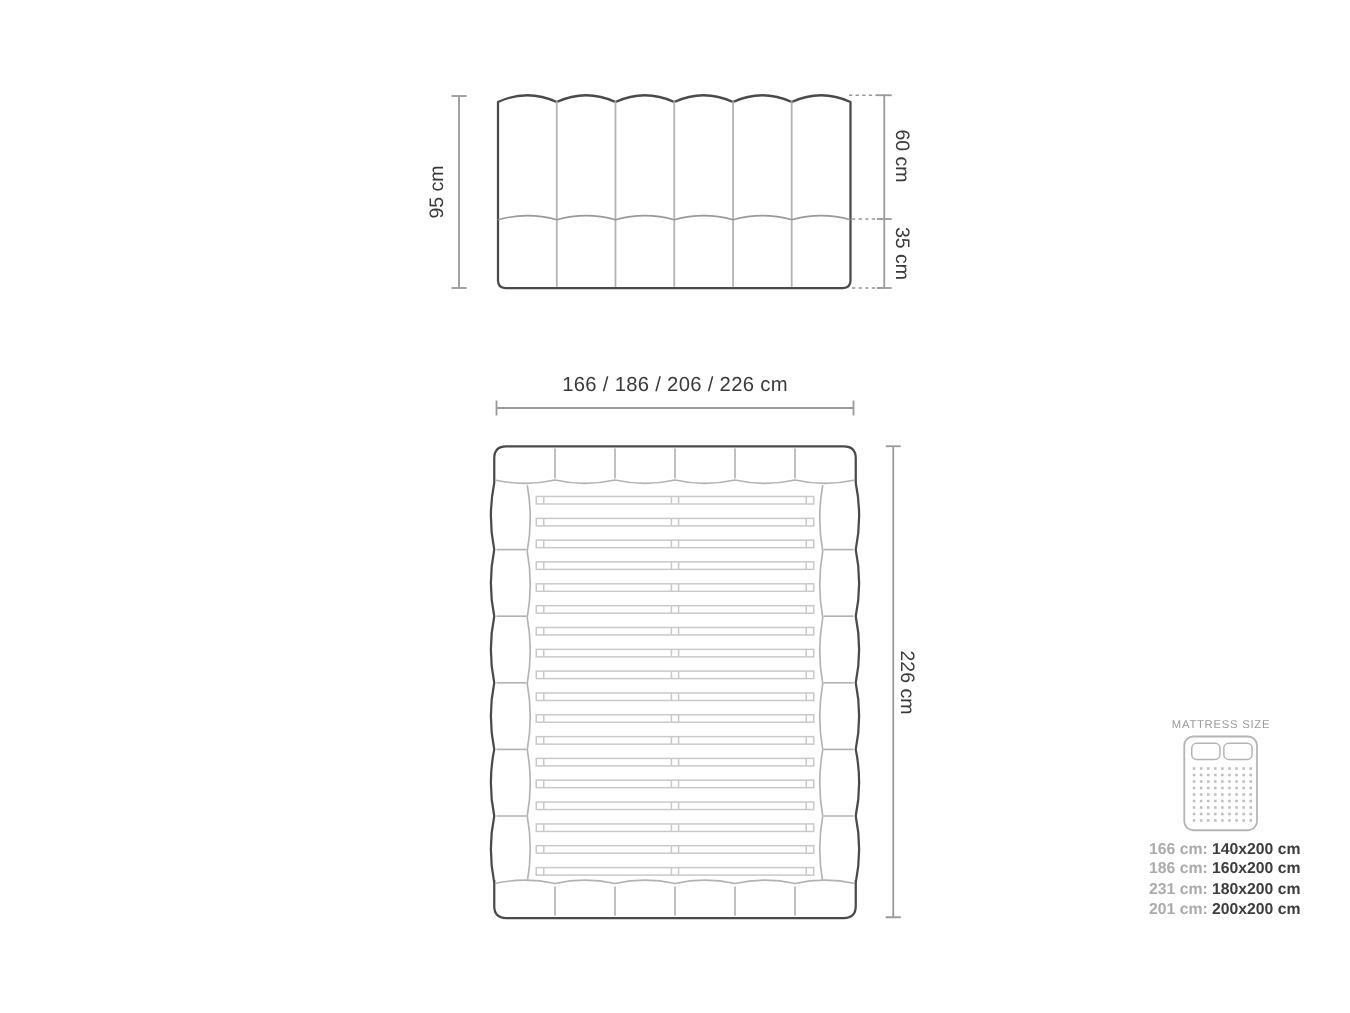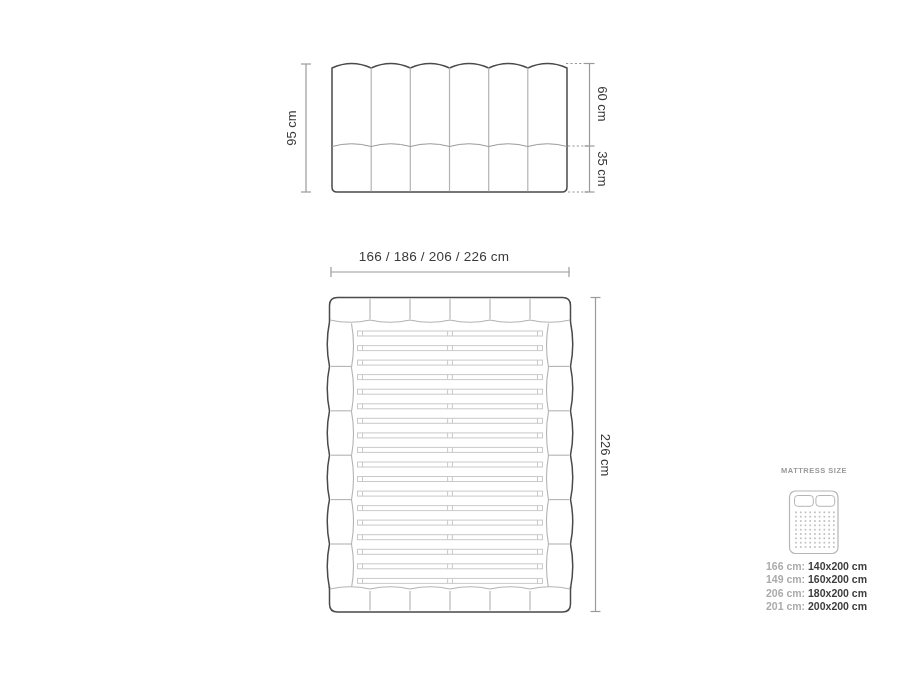--- a/index.html
+++ b/index.html
@@ -9,22 +9,22 @@
   }
   svg.linework { position:absolute; left:0; top:0; }
   .dim-label {
     position:absolute; font-size:13px; color:#3a3a3a; white-space:nowrap;
     transform:translate(-50%,-50%);
   }
   .dim-label.rot-ccw { transform:translate(-50%,-50%) rotate(-90deg); }
   .dim-label.rot-cw  { transform:translate(-50%,-50%) rotate(90deg); }
   .width-label { font-size:13.5px; letter-spacing:0.2px; }
   .legend-title {
-    position:absolute; left:814px; top:470px; transform:translate(-50%,-50%);
-    font-size:7.5px; font-weight:700; color:#9a9a9a; letter-spacing:0.5px;
+    position:absolute; left:814px; top:483px; transform:translate(-50%,-50%);
+    font-size:7.5px; font-weight:400; color:#9a9a9a; letter-spacing:0.5px;
     white-space:nowrap;
   }
   .legend-rows {
     position:absolute; left:766px; top:560px; font-size:10.5px;
     line-height:13.4px; white-space:nowrap;
   }
   .legend-row .frame { color:#ababab;font-weight:bold; }
   .legend-row .mattress { font-weight:700; color:#3c3c3c; }
 </style>
 </head>
@@ -350,37 +350,37 @@
         </g>
     </g>
   </svg>
 
   <div class="dim-label rot-ccw" style="left:291px; top:128px;">95 cm</div>
 
   <div class="dim-label rot-cw" style="left:602px; top:104px;">60 cm</div>
 
   <div class="dim-label rot-cw" style="left:602px; top:168.5px;">35 cm</div>
 
-  <div class="dim-label width-label" style="left:434px; top:256px;">166 / 186 / 206 / 226 cm</div>
+  <div class="dim-label width-label" style="left:450px; top:256px;">166 / 186 / 206 / 226 cm</div>
 
   <div class="dim-label rot-cw" style="left:605px; top:454.5px;">226 cm</div>
 
   <div class="legend-title">MATTRESS SIZE</div>
 
   <div class="legend-rows">
     <div class="legend-row">
       <span class="frame">166 cm:</span>
       <span class="mattress">140x200 cm</span>
     </div>
     <div class="legend-row">
-      <span class="frame">149 cm:</span>
+      <span class="frame">186 cm:</span>
       <span class="mattress">160x200 cm</span>
     </div>
     <div class="legend-row">
-      <span class="frame">206 cm:</span>
+      <span class="frame">231 cm:</span>
       <span class="mattress">180x200 cm</span>
     </div>
     <div class="legend-row">
       <span class="frame">201 cm:</span>
       <span class="mattress">200x200 cm</span>
     </div>
   </div>
 
 </div>
 

